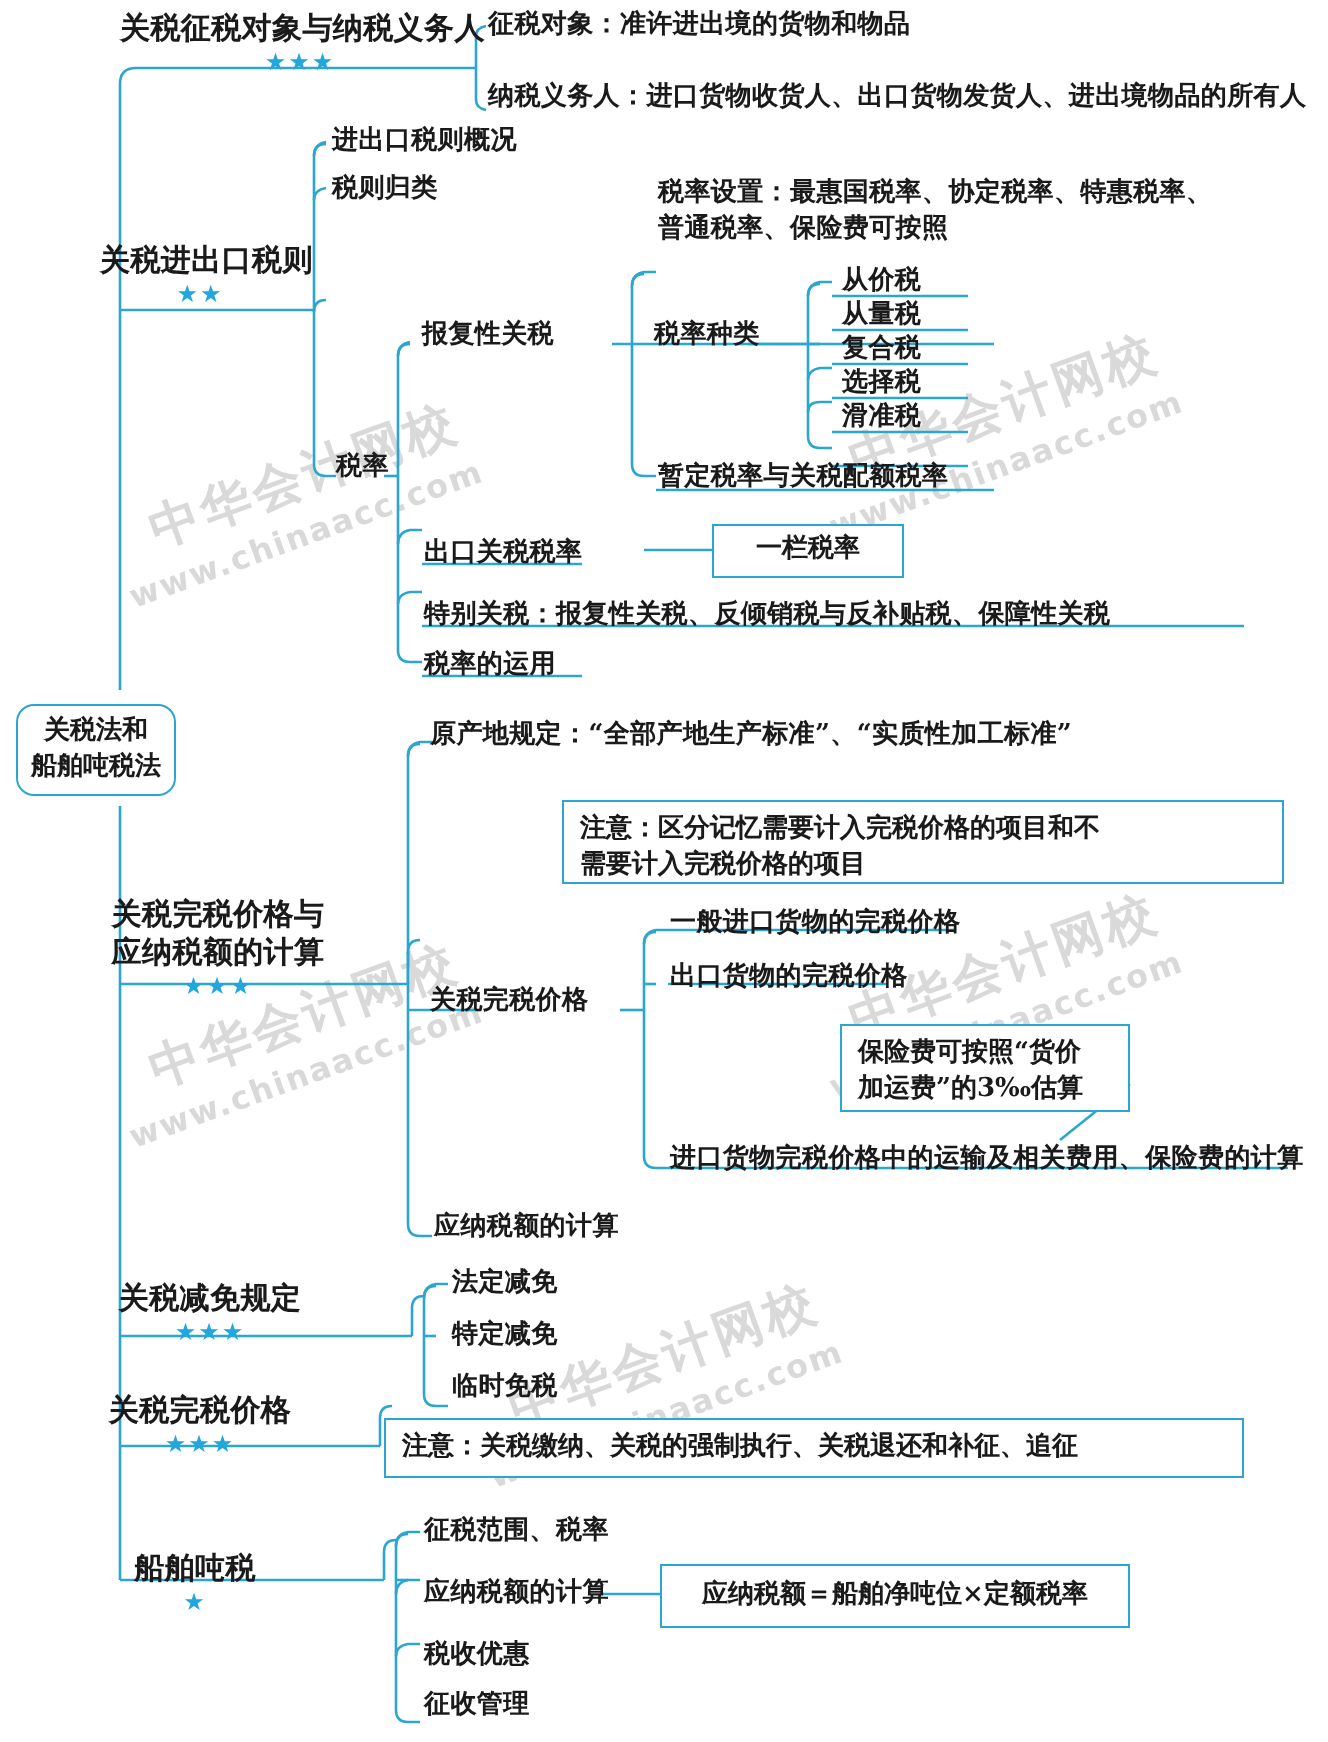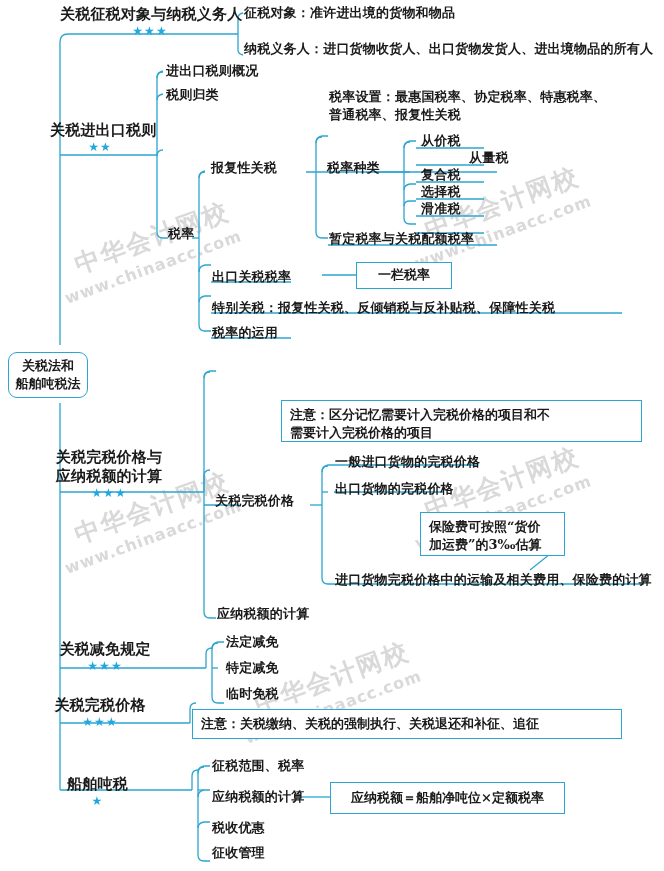--- a/index.html
+++ b/index.html
@@ -161,41 +161,42 @@
   <div class="node lbl sm" style="left:166px;top:87px;">税则归类</div>
   <div class="node lbl sm" style="left:168px;top:226px;">税率</div>
 
   <div class="node lbl sm" style="left:211px;top:160px;">报复性关税</div>
   <div class="node lbl sm" style="left:212px;top:269px;">出口关税税率</div>
   <div class="node lbl sm" style="left:212px;top:300px;">特别关税：报复性关税、反倾销税与反补贴税、保障性关税</div>
   <div class="node lbl sm" style="left:212px;top:325px;">税率的运用</div>
 
   <div class="node lbl sm" style="left:329px;top:88px;line-height:1.4;">
     <div>税率设置：最惠国税率、协定税率、特惠税率、</div>
-    <div>普通税率、报复性关税</div>
+    <div>普通税率、保险费可按照</div>
   </div>
   <div class="node lbl sm" style="left:327px;top:160px;">税率种类</div>
 
   <div class="node lbl sm" style="left:421px;top:133px;">从价税</div>
-  <div class="node lbl sm" style="left:421px;top:150px;margin-left:48px;">从量税</div>
+  <div class="node lbl sm" style="left:421px;top:150px;">从量税</div>
   <div class="node lbl sm" style="left:421px;top:167px;">复合税</div>
   <div class="node lbl sm" style="left:421px;top:184px;">选择税</div>
   <div class="node lbl sm" style="left:421px;top:201px;">滑准税</div>
 
   <div class="node lbl sm" style="left:329px;top:231px;">暂定税率与关税配额税率</div>
 
   <div class="callout center" style="left:356px;top:262px;width:96px;height:27px;display:flex;align-items:center;justify-content:center;">
     <span>一栏税率</span>
   </div>
 
   <div class="node center" style="left:50px;top:448px;width:118px;">
     <div class="lbl">关税完税价格与</div>
     <div class="lbl">应纳税额的计算</div>
     <div class="stars">★★★</div>
   </div>
+  <div class="node lbl sm" style="left:215px;top:360px;">原产地规定：“全部产地生产标准”、“实质性加工标准”</div>
   <div class="node lbl sm" style="left:215px;top:493px;">关税完税价格</div>
   <div class="node lbl sm" style="left:217px;top:606px;">应纳税额的计算</div>
 
   <div class="node lbl sm" style="left:335px;top:454px;">一般进口货物的完税价格</div>
   <div class="node lbl sm" style="left:335px;top:481px;">出口货物的完税价格</div>
   <div class="node lbl sm" style="left:335px;top:572px;">进口货物完税价格中的运输及相关费用、保险费的计算</div>
 
   <div class="callout" style="left:281px;top:400px;width:361px;height:42px;">
     <div>注意：区分记忆需要计入完税价格的项目和不</div>
     <div>需要计入完税价格的项目</div>

